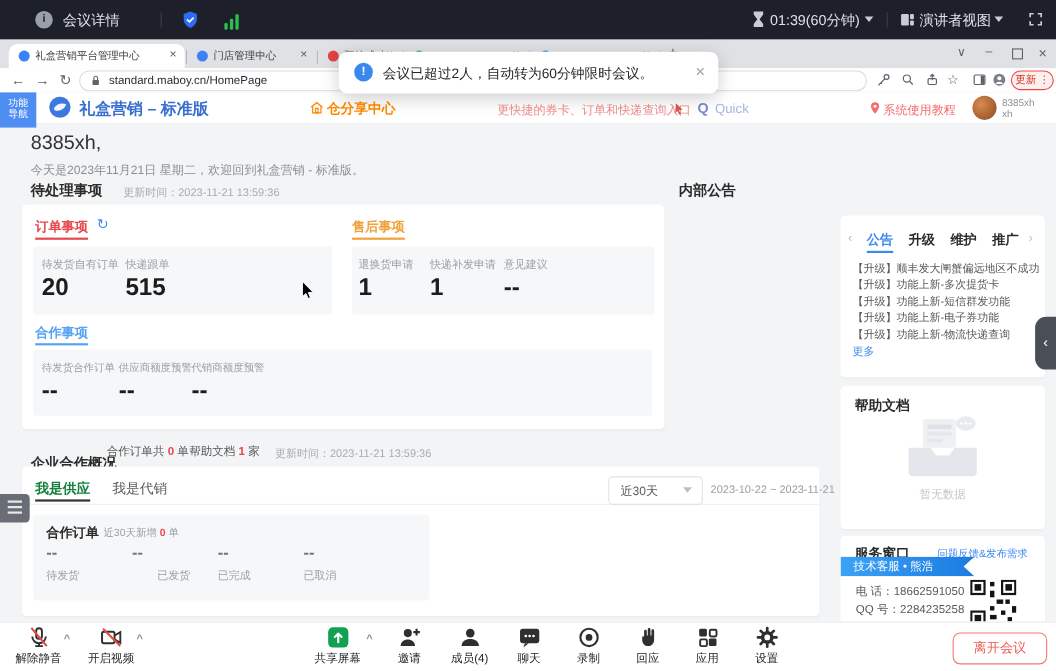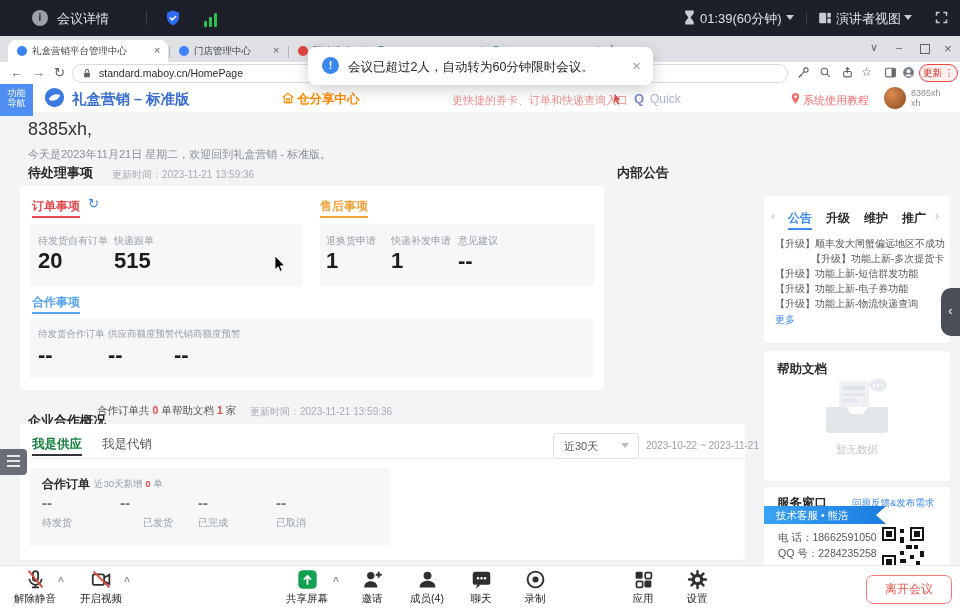--- a/index.html
+++ b/index.html
@@ -287,21 +287,21 @@
 
   <div class="card" style="left:764px;top:196px;width:186px;height:147px;">
     <span class="abs" style="left:7px;top:13px;font-size:12px;color:#b9bec6;">‹</span>
     <div class="ntab nw" style="left:24px;color:#3d8af2;">公告</div>
     <div class="abs" style="left:24px;top:32px;width:24px;height:2px;background:#3d8af2;"></div>
     <div class="ntab nw" style="left:62px;">升级</div>
     <div class="ntab nw" style="left:100px;">维护</div>
     <div class="ntab nw" style="left:138px;">推广</div>
     <span class="abs" style="left:171px;top:13px;font-size:12px;color:#b9bec6;">›</span>
     <div class="nitem" style="top:41px;">【升级】顺丰发大闸蟹偏远地区不成功问...</div>
-    <div class="nitem" style="top:56px;margin-left:36px;">【升级】功能上新-多次提货卡</div>
+    <div class="nitem" style="top:56px;">【升级】功能上新-多次提货卡</div>
     <div class="nitem" style="top:71px;">【升级】功能上新-短信群发功能</div>
     <div class="nitem" style="top:86px;">【升级】功能上新-电子券功能</div>
     <div class="nitem" style="top:101px;">【升级】功能上新-物流快递查询</div>
     <div class="abs nw linkblue" style="left:11px;top:117px;font-size:10px;">更多</div>
   </div>
 
   <div class="card" style="left:764px;top:351px;width:186px;height:130px;">
     <div class="abs nw" style="left:13px;top:10px;font-size:12.5px;font-weight:bold;color:#2b2b2b;">帮助文档</div>
     <svg class="abs" style="left:48px;top:26px;" width="90" height="62" viewBox="0 0 90 62">
       <rect x="27" y="4" width="30" height="26" rx="2" fill="#eef0f4"></rect>
@@ -468,20 +468,26 @@
       </svg>
       <div class="lbl">聊天</div>
     </div>
     <div class="tbi" style="left:503px;">
       <svg width="21" height="21" viewBox="0 0 24 24">
         <circle cx="12" cy="12" r="9" fill="none" stroke="#2f2f2f" stroke-width="2.2"></circle>
           <circle cx="12" cy="12" r="3.5" fill="#2f2f2f"></circle>
       </svg>
       <div class="lbl">录制</div>
     </div>
+    <div class="tbi" style="left:557px;">
+      <svg width="21" height="21" viewBox="0 0 24 24" fill="#2f2f2f">
+        <path d="M7.5 11V5.5a1.4 1.4 0 0 1 2.8 0V10h1V3.6a1.4 1.4 0 0 1 2.8 0V10h1V5a1.4 1.4 0 0 1 2.8 0v9c0 4-2.4 7-6.2 7-3.9 0-6.2-3-6.2-7v-2.6A1.5 1.5 0 0 1 7.5 11z"></path>
+      </svg>
+      <div class="lbl">回应</div>
+    </div>
     <div class="tbi" style="left:611px;">
       <svg width="21" height="21" viewBox="0 0 24 24">
         <rect x="3" y="3" width="8" height="8" rx="1.5" fill="#2f2f2f"></rect>
         <rect x="14" y="4" width="7" height="7" rx="1.5" fill="none" stroke="#2f2f2f" stroke-width="2"></rect>
         <rect x="4" y="14" width="7" height="7" rx="1.5" fill="none" stroke="#2f2f2f" stroke-width="2"></rect>
         <rect x="13" y="13" width="8" height="8" rx="1.5" fill="#2f2f2f"></rect>
       </svg>
       <div class="lbl">应用</div>
     </div>
     <div class="tbi" style="left:665px;">

